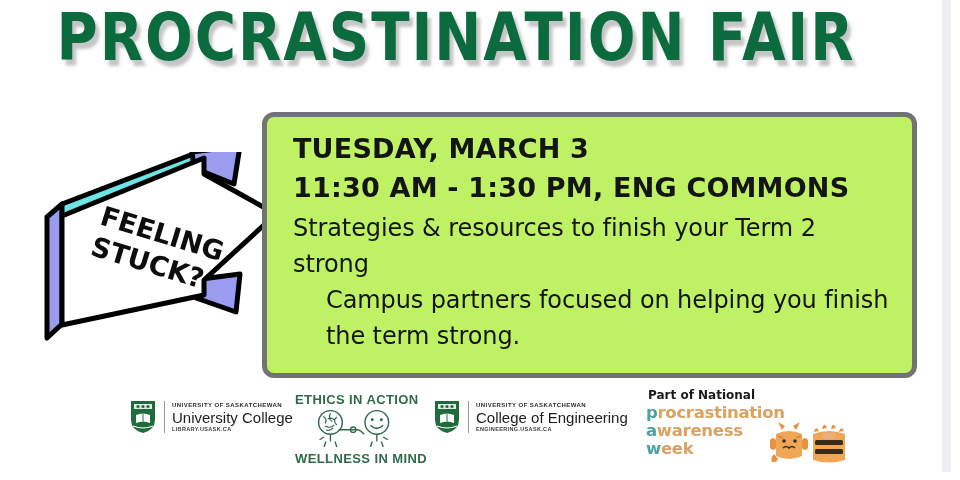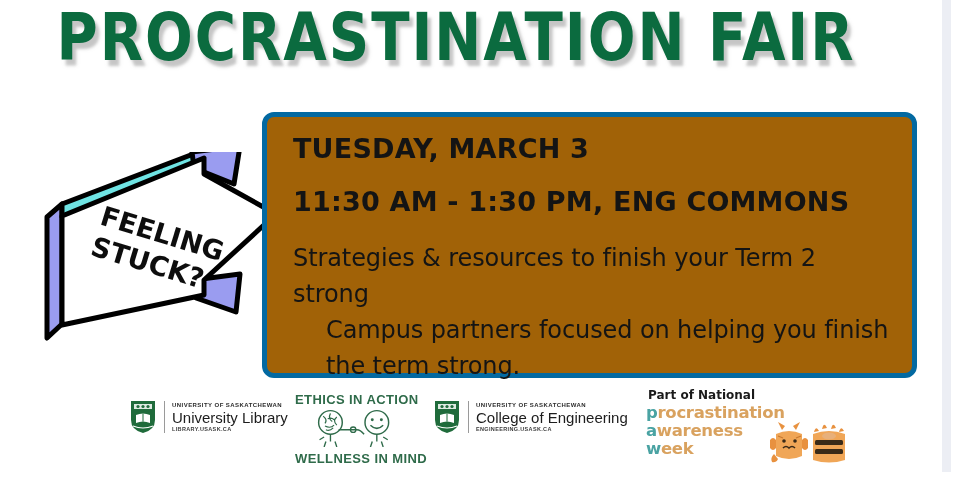--- a/index.html
+++ b/index.html
@@ -56,45 +56,45 @@
     transform-origin: center top;
   }
 
   
   .info-box {
     position: absolute;
     left: 262px;
     top: 112px;
     width: 655px;
     height: 266px;
-    background: #a16207;
-    border: 5px solid #0369a1;
+    background: #bef264;
+    border: 5px solid #737373;
     border-radius: 12px;
     box-sizing: border-box;
     padding: 14px 22px 10px 26px;
   }
   .info-head {
     font-family: "DejaVu Sans", sans-serif;
     font-weight: bold;
     font-size: 27px;
     line-height: 36px;
     color: #141414;
     letter-spacing: 0.2px;
     white-space: nowrap;
   }
-  .info-head.second { margin-top: 17px; }
+  .info-head.second { margin-top: 3px; }
   .info-line {
     font-family: "DejaVu Sans", sans-serif;
     font-weight: normal;
     font-size: 24px;
     line-height: 36px;
     color: #141414;
     letter-spacing: -0.1px;
   }
-  .info-line.first { margin-top: 20px; }
+  .info-line.first { margin-top: 4px; }
   .info-para {
     font-family: "DejaVu Sans", sans-serif;
     font-size: 24px;
     line-height: 36px;
     color: #141414;
     letter-spacing: -0.1px;
     max-width: 600px;
     margin-left: 33px;
   }
 
@@ -249,21 +249,21 @@
         <circle cx="8" cy="6.5" r="1.6" fill="#1f6b3b"></circle>
         <circle cx="13" cy="6.5" r="1.6" fill="#1f6b3b"></circle>
         <circle cx="18" cy="6.5" r="1.6" fill="#1f6b3b"></circle>
         <path d="M6 15 Q13 12 20 15 L20 23 Q13 20 6 23 Z" fill="#ffffff"></path>
         <path d="M13 13.5 L13 21.5" stroke="#1f6b3b" stroke-width="1"></path>
         <path d="M3 26 Q13 30 23 26" stroke="#ffffff" stroke-width="1.2" fill="none"></path>
       </svg>
       <div class="usask-rule"></div>
       <div class="usask-text">
         <div class="usask-top">UNIVERSITY OF SASKATCHEWAN</div>
-        <div class="usask-mid">University Library</div>
+        <div class="usask-mid">University College</div>
         <div class="usask-bot">LIBRARY.USASK.CA</div>
       </div>
     </div>
 
     <div class="logo ethics-logo" style="left:295px; top:6px;">
       <div class="ethics-cap">ETHICS IN ACTION</div>
       <svg class="ethics-art" viewBox="0 0 120 44" width="120" height="40">
 
         <circle cx="33" cy="17" r="13" fill="none" stroke="#2f6b4a" stroke-width="1.6"></circle>
         <path d="M25 10 q5 4 2 8 M33 7 q-3 6 2 9 M40 11 q-5 4 0 9 M27 21 q6 3 10 -1 M36 23 q-4 4 -8 2 M30 13 q4 -2 7 1" fill="none" stroke="#2f6b4a" stroke-width="1.3"></path>

